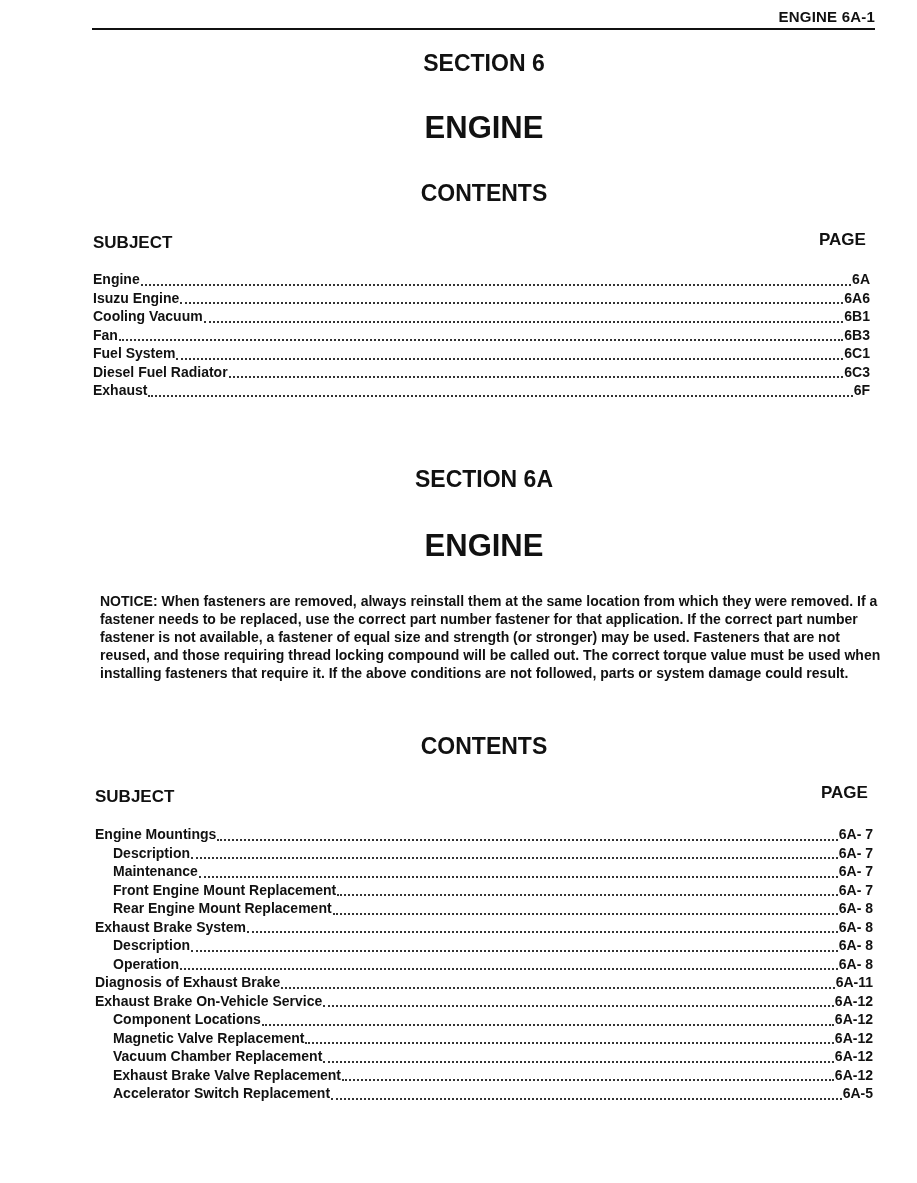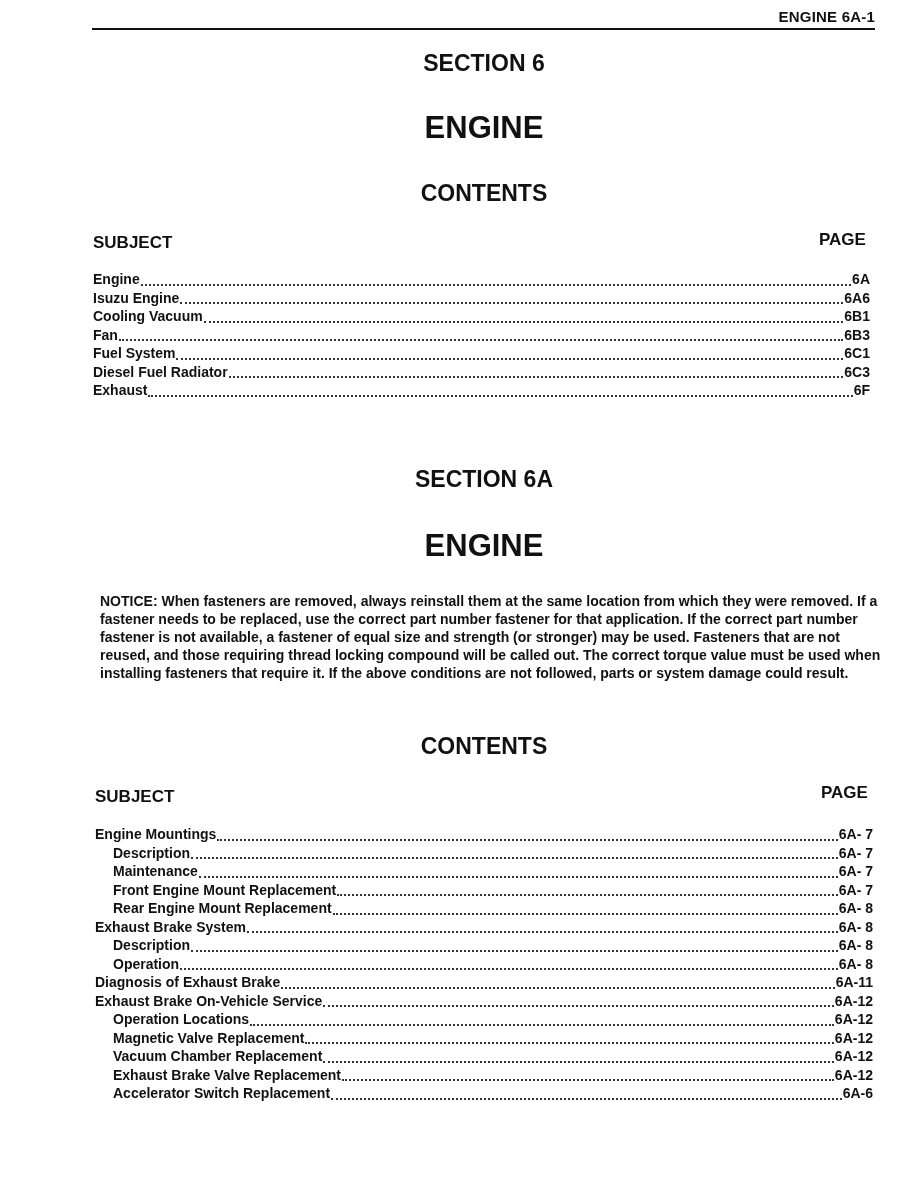--- a/index.html
+++ b/index.html
@@ -148,21 +148,21 @@
       <span class="lbl">Diagnosis of Exhaust Brake</span>
       <span class="dots"></span>
       <span class="pg">6A-11</span>
     </div>
     <div class="toc-row">
       <span class="lbl">Exhaust Brake On-Vehicle Service</span>
       <span class="dots"></span>
       <span class="pg">6A-12</span>
     </div>
     <div class="toc-row sub">
-      <span class="lbl">Operation Locations</span>
+      <span class="lbl">Component Locations</span>
       <span class="dots"></span>
       <span class="pg">6A-12</span>
     </div>
     <div class="toc-row sub">
       <span class="lbl">Magnetic Valve Replacement</span>
       <span class="dots"></span>
       <span class="pg">6A-12</span>
     </div>
     <div class="toc-row sub">
       <span class="lbl">Vacuum Chamber Replacement</span>
@@ -170,15 +170,15 @@
       <span class="pg">6A-12</span>
     </div>
     <div class="toc-row sub">
       <span class="lbl">Exhaust Brake Valve Replacement</span>
       <span class="dots"></span>
       <span class="pg">6A-12</span>
     </div>
     <div class="toc-row sub">
       <span class="lbl">Accelerator Switch Replacement</span>
       <span class="dots"></span>
-      <span class="pg">6A-6</span>
+      <span class="pg">6A-5</span>
     </div>
   </div>
 
 </body></html>

